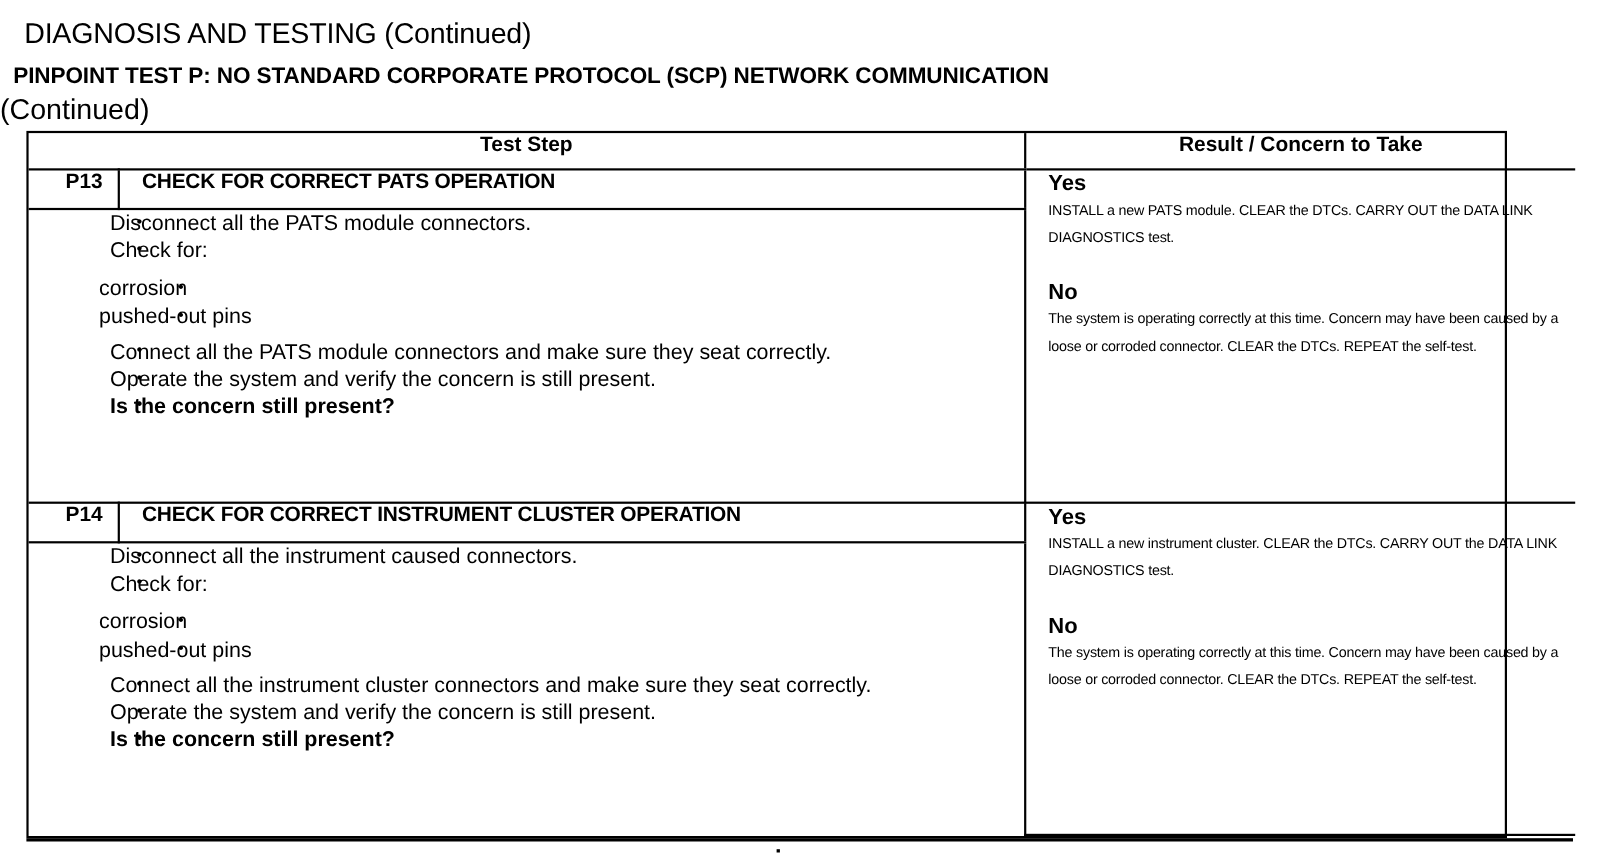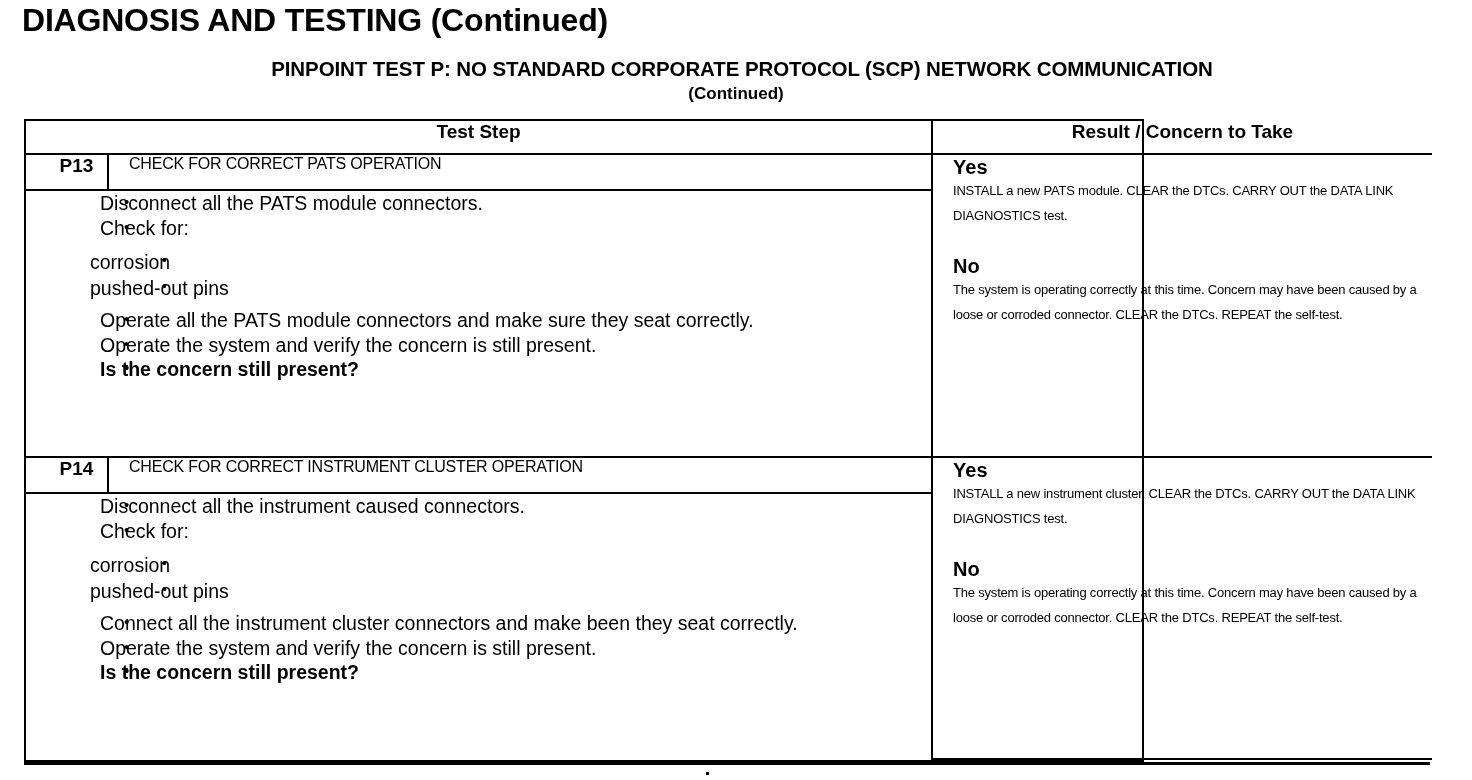--- a/index.html
+++ b/index.html
@@ -13,53 +13,53 @@
     font-family: "Liberation Sans", sans-serif;
     color: #000000;
     overflow: hidden;
     position: relative;
   }
 
   
   .page-title {
     position: absolute;
     left: 22px;
-    top: 2px;
-    font-size: 32px;
-    font-weight: bold;
+    top: 15px;
+    font-size: 26px;
+    font-weight: normal;
     letter-spacing: -0.2px;
     white-space: nowrap;
   }
   .pinpoint-title {
     position: absolute;
     left: 12px;
     right: 0;
     top: 57px;
-    text-align: center;
+    text-align: left;
     font-size: 20.5px;
     font-weight: bold;
     letter-spacing: -0.1px;
     white-space: nowrap;
   }
   .pinpoint-continued {
     position: absolute;
     left: 0;
     right: 0;
     top: 84px;
-    text-align: center;
-    font-size: 17px;
-    font-weight: bold;
+    text-align: left;
+    font-size: 26px;
+    font-weight: normal;
   }
 
   
   .table-wrap {
     position: absolute;
     left: 24px;
     top: 119px;
-    width: 1120px;
+    width: 1346px;
     height: 643px;
     box-sizing: border-box;
     border: 2.5px solid #000;
   }
   .tbl {
     width: 100%;
     height: 100%;
     border-collapse: collapse;
     table-layout: fixed;
   }
@@ -96,22 +96,22 @@
     padding-left: 20px;
   }
   .step-num {
     text-align: center;
     font-size: 19px;
     font-weight: bold;
     padding-top: 4px;
     border-right: 2.5px solid #000;
   }
   .step-name {
-    font-size: 16px;
-    font-weight: normal;
+    font-size: 19px;
+    font-weight: bold;
     padding: 4px 0 0 10px;
     letter-spacing: -0.2px;
   }
 
   
   .body-row td {
     border-bottom: 2.5px solid #000;
   }
   .body-row.last td {
     border-bottom: none;
@@ -235,21 +235,21 @@
         <td colspan="2" class="step-body">
           <ul class="blist">
             <li>Disconnect all the PATS module connectors.</li>
             <li>Check for:</li>
           </ul>
           <ul class="sublist">
             <li>corrosion</li>
             <li>pushed-out pins</li>
           </ul>
           <ul class="blist">
-            <li>Operate all the PATS module connectors and make sure they seat correctly.</li>
+            <li>Connect all the PATS module connectors and make sure they seat correctly.</li>
             <li>Operate the system and verify the concern is still present.</li>
             <li class="bold">Is the concern still present?</li>
           </ul>
         </td>
       </tr>
 
       <tr class="steptitle-row">
         <td class="step-num">P14</td>
         <td class="step-name">CHECK FOR CORRECT INSTRUMENT CLUSTER OPERATION</td>
         <td rowspan="2" class="res-cell">
@@ -265,21 +265,21 @@
         <td colspan="2" class="step-body">
           <ul class="blist">
             <li>Disconnect all the instrument caused connectors.</li>
             <li>Check for:</li>
           </ul>
           <ul class="sublist">
             <li>corrosion</li>
             <li>pushed-out pins</li>
           </ul>
           <ul class="blist">
-            <li>Connect all the instrument cluster connectors and make been they seat correctly.</li>
+            <li>Connect all the instrument cluster connectors and make sure they seat correctly.</li>
             <li>Operate the system and verify the concern is still present.</li>
             <li class="bold">Is the concern still present?</li>
           </ul>
         </td>
       </tr>
 
     </tbody>
   </table>
 </div>
 

